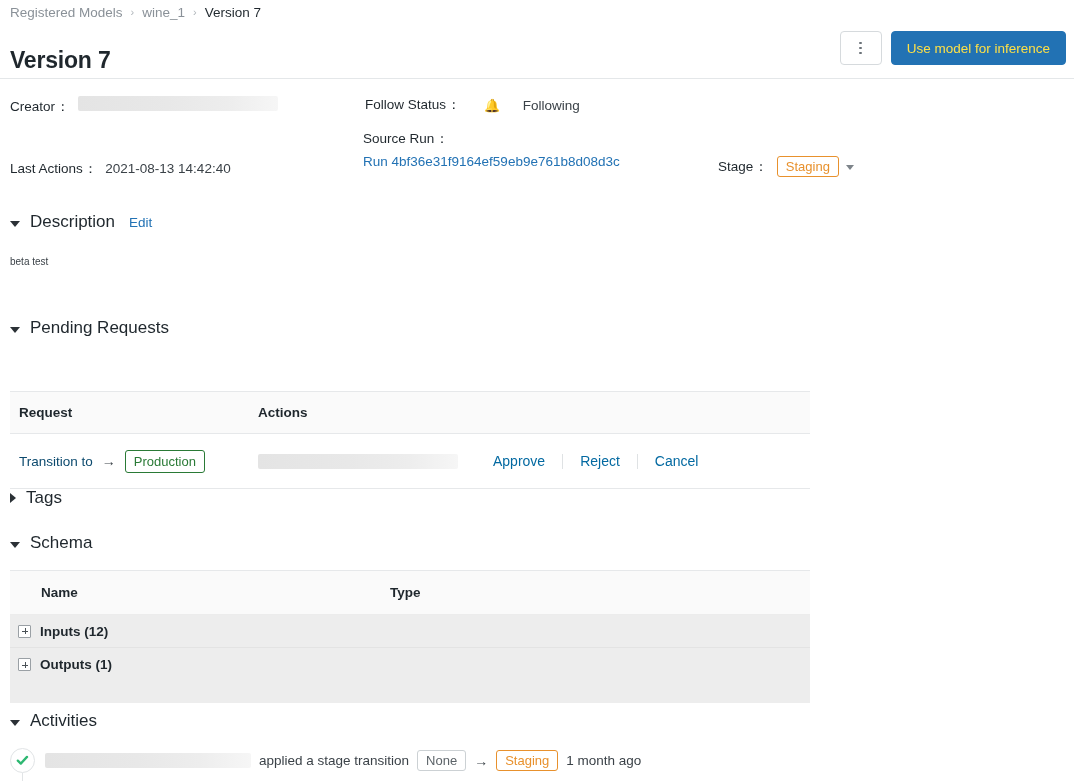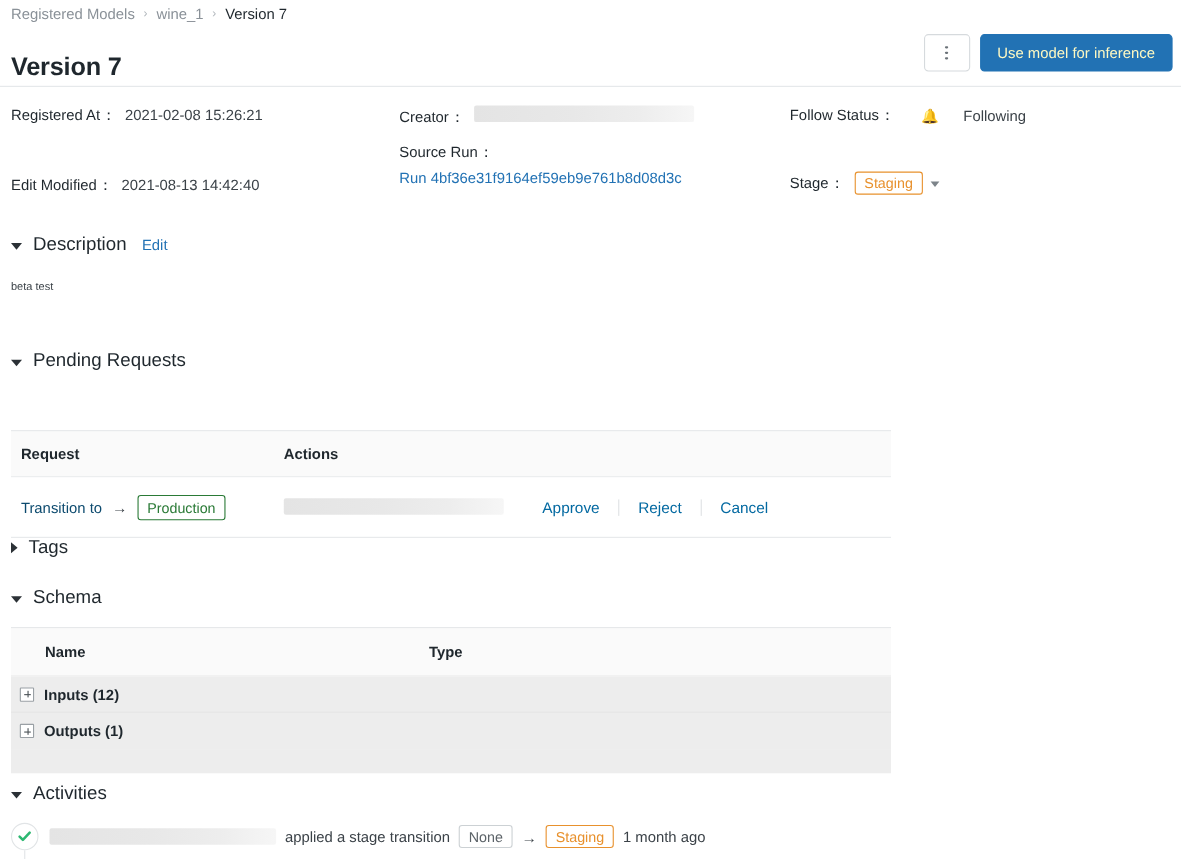--- a/index.html
+++ b/index.html
@@ -39,21 +39,21 @@
   .kebab-btn {
     width: 42px; height: 34px;
     border: 1px solid #d6dadd; border-radius: 4px;
     background: #fff; cursor: pointer;
     display: flex; align-items: center; justify-content: center;
   }
   .kebab-dots { display: flex; flex-direction: column; gap: 2.5px; align-items: center; }
   .kebab-dots i { width: 2.5px; height: 2.5px; border-radius: 50%; background: #6b7278; display: block; }
   .primary-btn {
     height: 34px; padding: 0 15px;
-    background: #2272b4; color: #fef9c3;
+    background: #2272b4; color: #fde047;
     border: 1px solid #2272b4; border-radius: 4px;
     font-size: 13.5px; font-family: inherit;
     cursor: pointer; white-space: nowrap;
   }
   .header-rule {
     position: absolute; left: 0; right: 0; top: 78px;
     height: 1px; background: #e4e7e9;
   }
 
   
@@ -192,45 +192,39 @@
           <i></i>
           <i></i>
         </span>
     </button>
     <button class="primary-btn">Use model for inference</button>
   </div>
   <div class="header-rule"></div>
 
   <div class="meta">
     <div class="meta-row">
-      <div class="meta-col-1">
-        <div class="meta-line">
-          <span class="meta-label"><span>Registered At</span><span class="colon">：</span></span>
-          <span class="meta-value">2021-02-08 15:26:21</span>
-        </div>
-      </div>
       <div class="meta-col-2">
         <div class="meta-line">
           <span class="meta-label"><span>Creator</span><span class="colon">：</span></span>
           <span class="redacted" style="width:200px"></span>
         </div>
       </div>
       <div class="meta-col-3">
         <div class="meta-line follow">
           <span class="meta-label"><span>Follow Status</span><span class="colon">：</span></span>
           <span class="bell">🔔</span>
           <span class="meta-value">Following</span>
         </div>
       </div>
     </div>
 
     <div class="meta-row meta-row-2">
       <div class="meta-col-1">
         <div class="meta-line" style="margin-top:30px">
-          <span class="meta-label"><span>Edit Modified</span><span class="colon">：</span></span>
+          <span class="meta-label"><span>Last Actions</span><span class="colon">：</span></span>
           <span class="meta-value">2021-08-13 14:42:40</span>
         </div>
       </div>
       <div class="meta-col-2">
         <div class="source-run-label meta-label"><span>Source Run</span><span class="colon">：</span></div>
         <a class="link source-run-link">Run 4bf36e31f9164ef59eb9e761b8d08d3c</a>
       </div>
       <div class="meta-col-3">
         <div class="stage-line" style="margin-top:26px">
           <span class="meta-label"><span>Stage</span><span class="colon">：</span></span>

